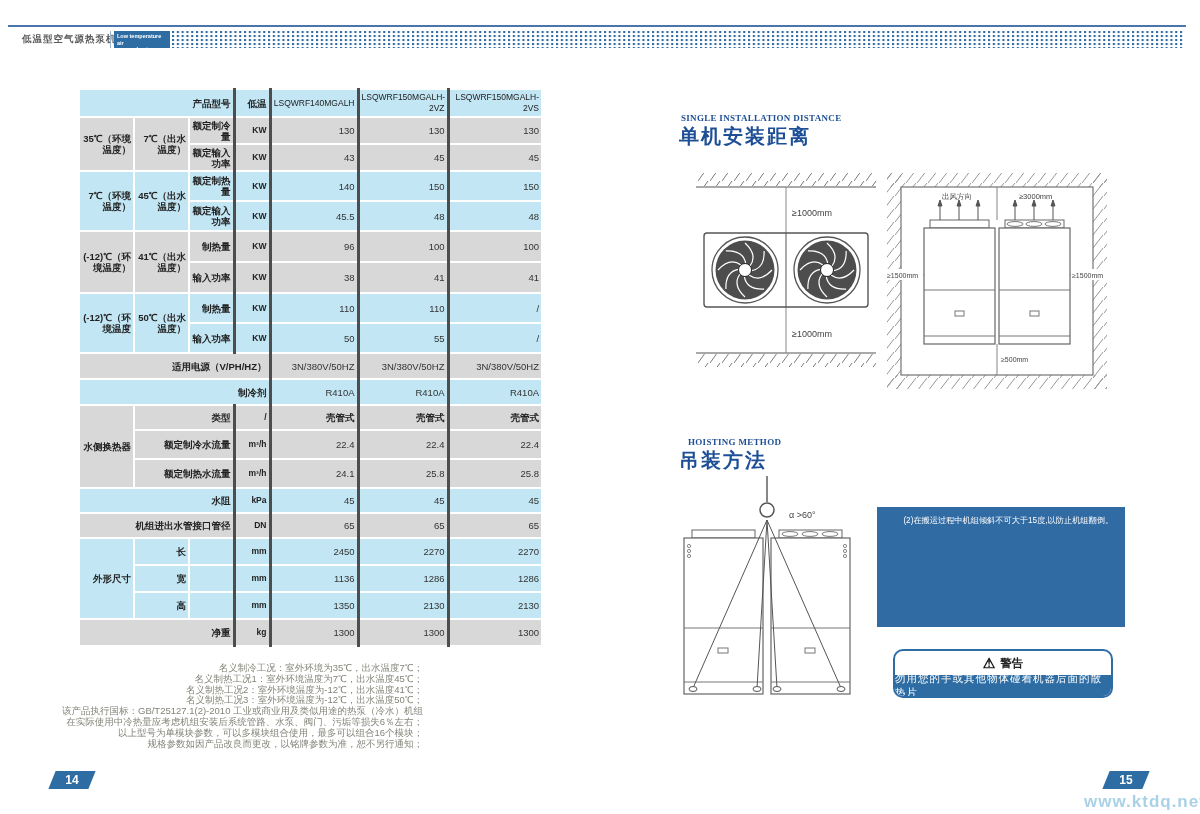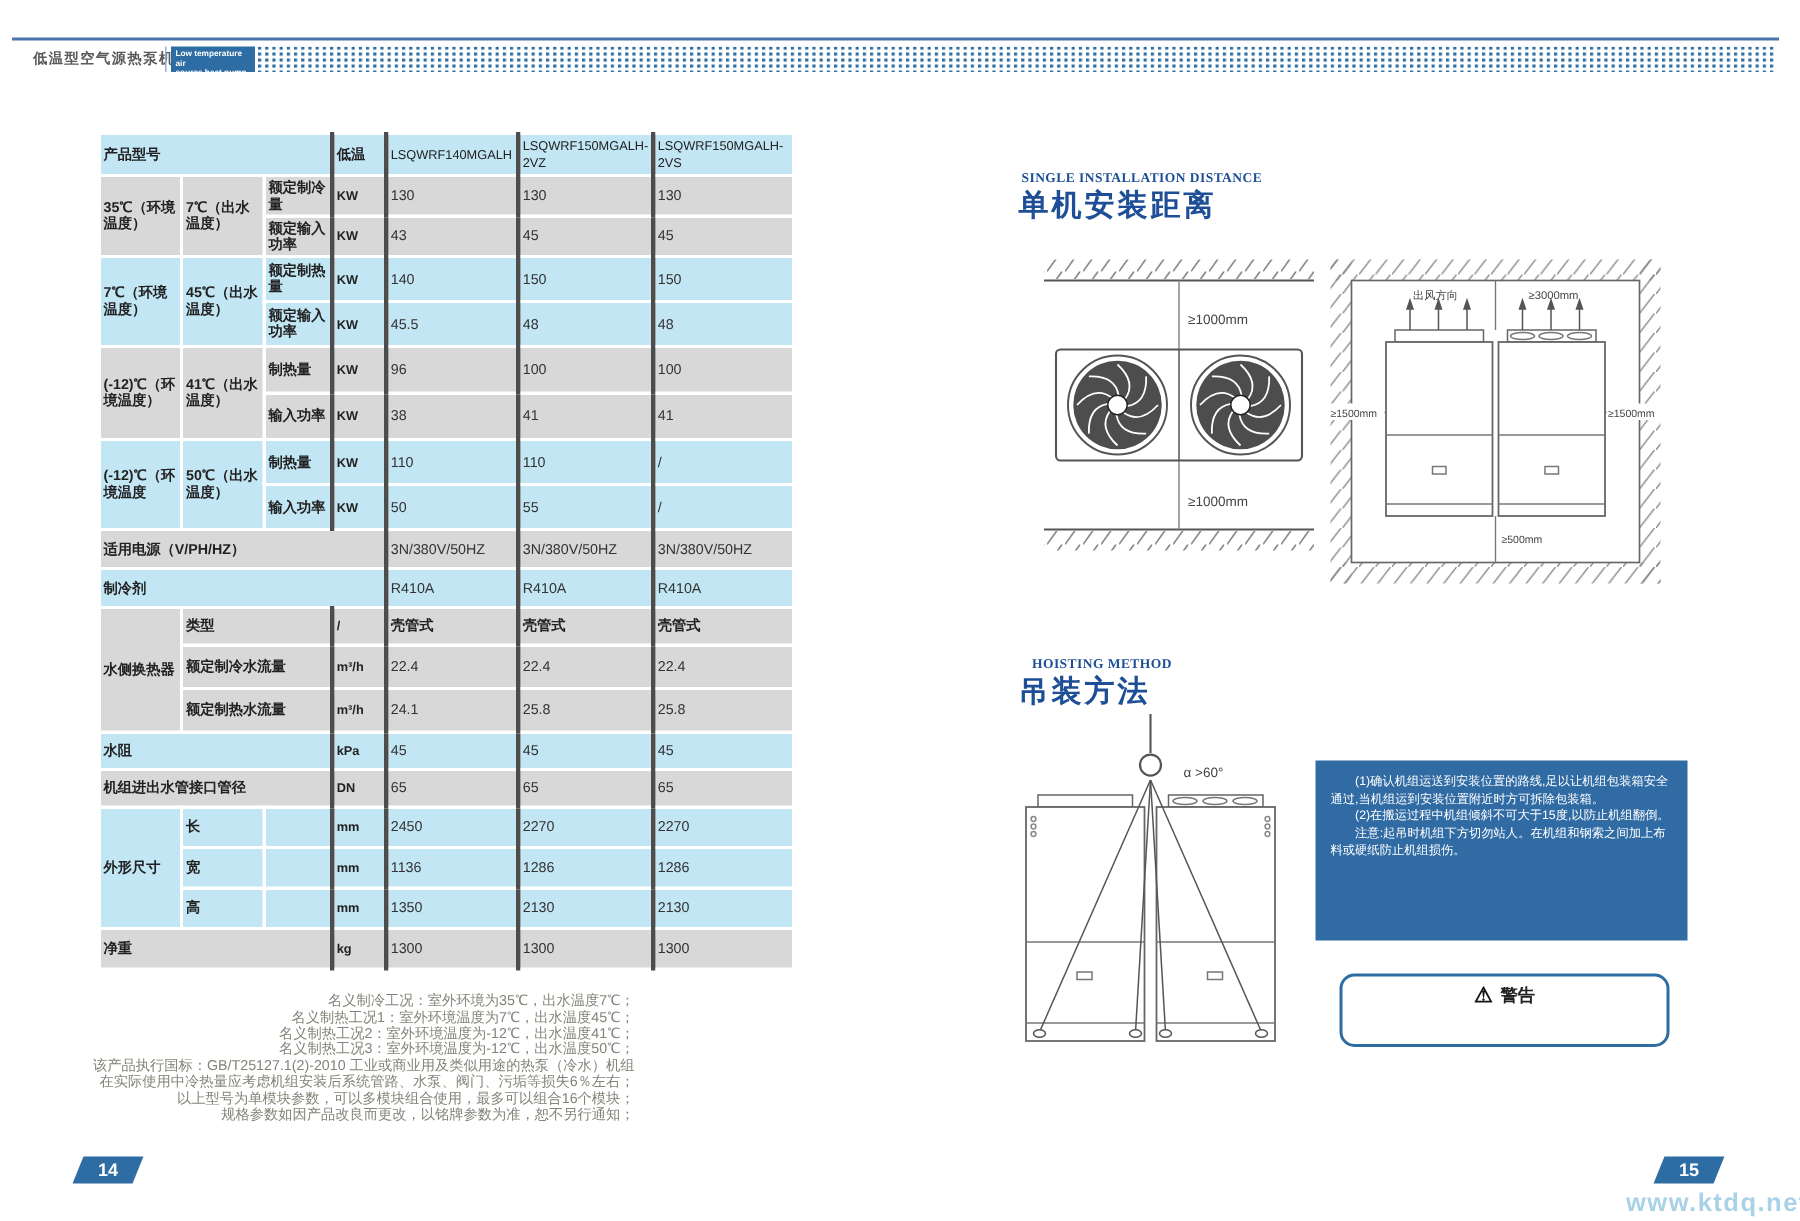--- a/index.html
+++ b/index.html
@@ -8,22 +8,22 @@
 
   
   .header-rule{position:absolute;left:8px;top:25px;width:1178px;height:2px;background:#4a76ad;}
   .header-title{position:absolute;left:22px;top:33px;font-size:9.5px;font-weight:bold;color:#5a5a5a;letter-spacing:1px;}
   .header-divider{position:absolute;left:110px;top:31px;width:1px;height:17px;background:#9ab2cc;}
   .header-badge{position:absolute;left:114px;top:31px;width:56px;height:17px;background:#2e6da4;color:#fff;
                 font-size:5.5px;font-weight:bold;line-height:6.5px;padding:2px 3px;box-sizing:border-box;}
   .header-dots{position:absolute;left:172px;top:31px;width:1012px;height:17px;}
 
   
-  .spec-table{position:absolute;left:65px;top:88px;border-collapse:collapse;table-layout:fixed;width:463px;
-              font-size:9.5px;text-align:left;}
+  .spec-table{position:absolute;left:78px;top:88px;border-collapse:collapse;table-layout:fixed;width:463px;
+              font-size:9.5px;text-align:right;}
   .spec-table td{border:2px solid #fff;padding:1px 2px;line-height:11px;overflow:hidden;}
   .spec-table td.dl{border-left:3px solid #4d4d4d;}
   tr.g td{background:#d8d8d8;}
   tr.b td{background:#c2e6f4;}
   td.cn{font-weight:bold;color:#222;}
   td.model{font-size:8.5px;color:#222;}
   td.unit{font-size:8.5px;font-weight:bold;color:#222;}
 
   
   .footnotes{position:absolute;left:62px;top:663px;font-size:9.5px;line-height:10.8px;color:#84847a;text-align:right;}
@@ -383,30 +383,29 @@
     <ellipse cx="33" cy="213" rx="4" ry="2.5" fill="#fff" stroke="#555"></ellipse>
     <ellipse cx="97" cy="213" rx="4" ry="2.5" fill="#fff" stroke="#555"></ellipse>
     <ellipse cx="117" cy="213" rx="4" ry="2.5" fill="#fff" stroke="#555"></ellipse>
     <ellipse cx="181" cy="213" rx="4" ry="2.5" fill="#fff" stroke="#555"></ellipse>
     <line x1="107" y1="0" x2="107" y2="26" stroke="#555" stroke-width="1.4"></line>
     <circle cx="107" cy="34" r="7" fill="none" stroke="#555" stroke-width="1.5"></circle>
     <text x="129" y="42" font-size="9">α &gt;60°</text>
   </svg>
 
   <div class="notes-box">
-    <p>(1)确认机组运送到安装位置的路线,足以让机组包装箱安全通过,当机组运到安装位置附近时方可拆除包装箱。</p>
     <p>(2)在搬运过程中机组倾斜不可大于15度,以防止机组翻倒。</p>
-    <p>注意:起吊时机组下方切勿站人。在机组和钢索之间加上布料或硬纸防止机组损伤。</p>
   </div>
 
   <div class="warn-box">
     <div class="warn-head">
       <span class="tri">⚠</span>
       <span>警告</span>
     </div>
+    <div class="warn-body">勿用您的手或其他物体碰着机器后面的散热片</div>
   </div>
 
   <div class="pagenum left">
     <span>14</span>
   </div>
   <div class="pagenum right">
     <span>15</span>
   </div>
   <div class="watermark">www.ktdq.net</div>
 

